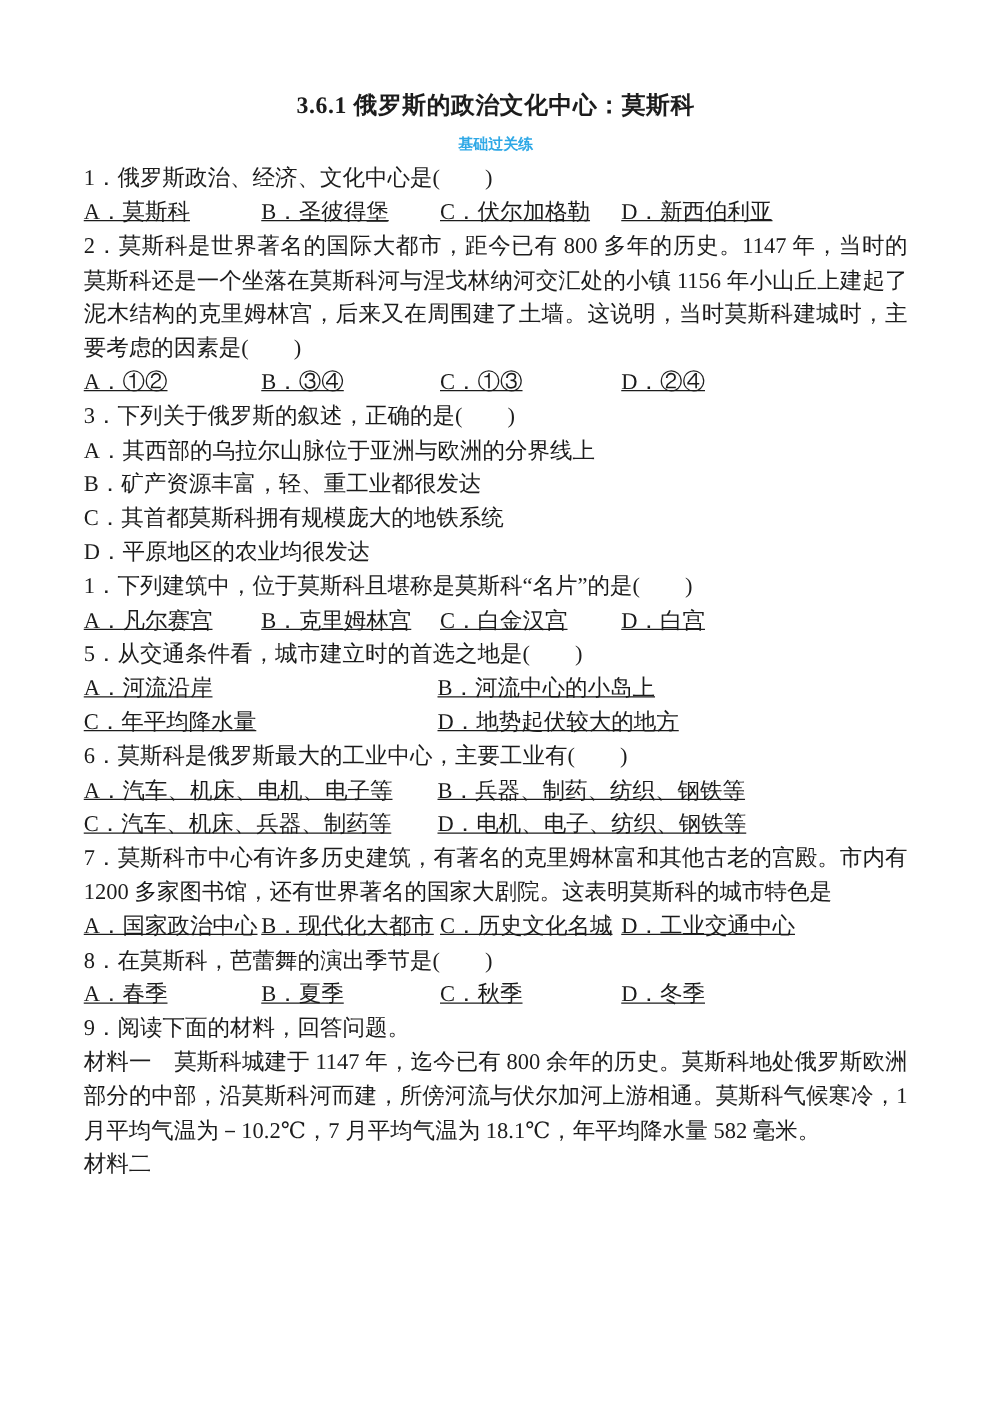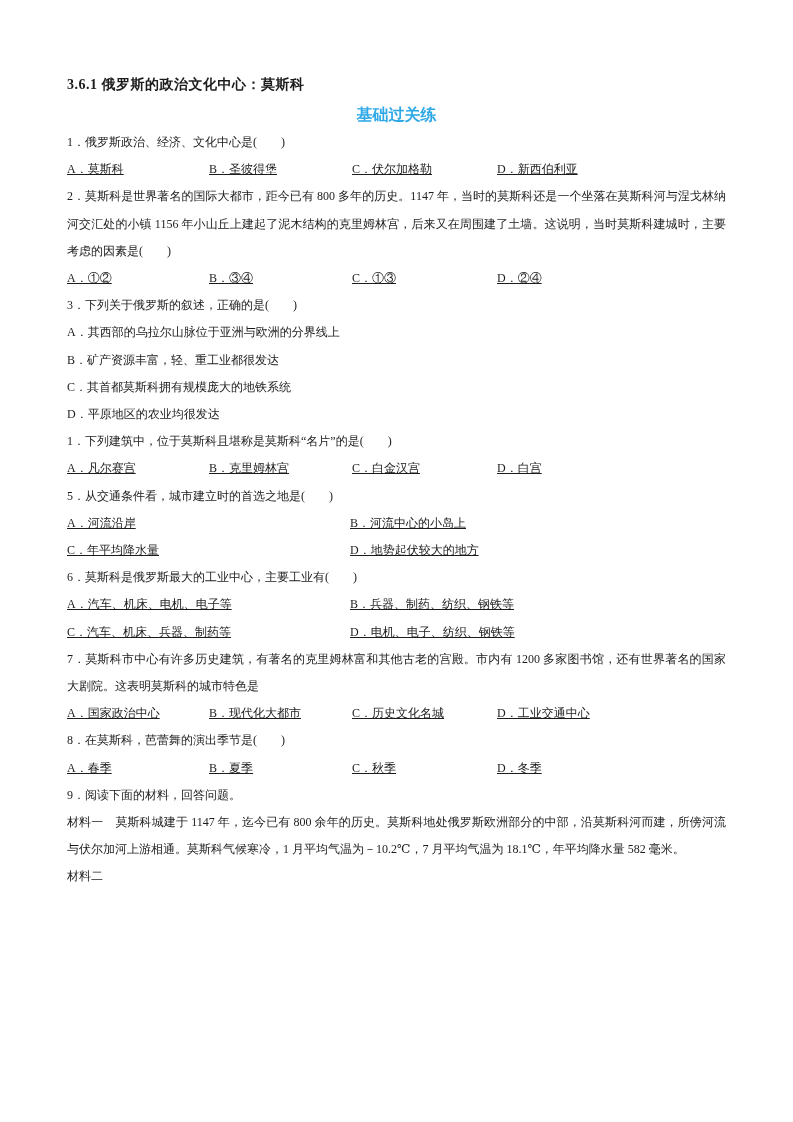--- a/index.html
+++ b/index.html
@@ -10,36 +10,37 @@
     font-family: "Liberation Serif", "DejaVu Serif", serif;
     position: relative;
     overflow: hidden;
   }
   .content {
     position: absolute;
     left: 67px; top: 74px;
     width: 659px;
   }
   .doc-title {
-    font-size: 14px;
+    font-size: 19px;
     font-weight: 700;
+    text-align: center;
     line-height: 22px;
     margin: 0;
     letter-spacing: 0.5px;
   }
   .section-header {
-    font-size: 16px;
+    font-size: 12px;
     font-weight: 700;
     text-align: center;
     line-height: 22px;
     margin-top: 8px;
   }
   .qbody {
     margin-top: 3px;
-    font-size: 12px;
+    font-size: 18px;
     line-height: 27.2px;
   }
   .qbody p { margin: 0; }
   .stem-justify { text-align: justify; }
   .opts4 {
     display: grid;
     grid-template-columns: 142px 143px 145px auto;
   }
   .opts2 {
     display: grid;

